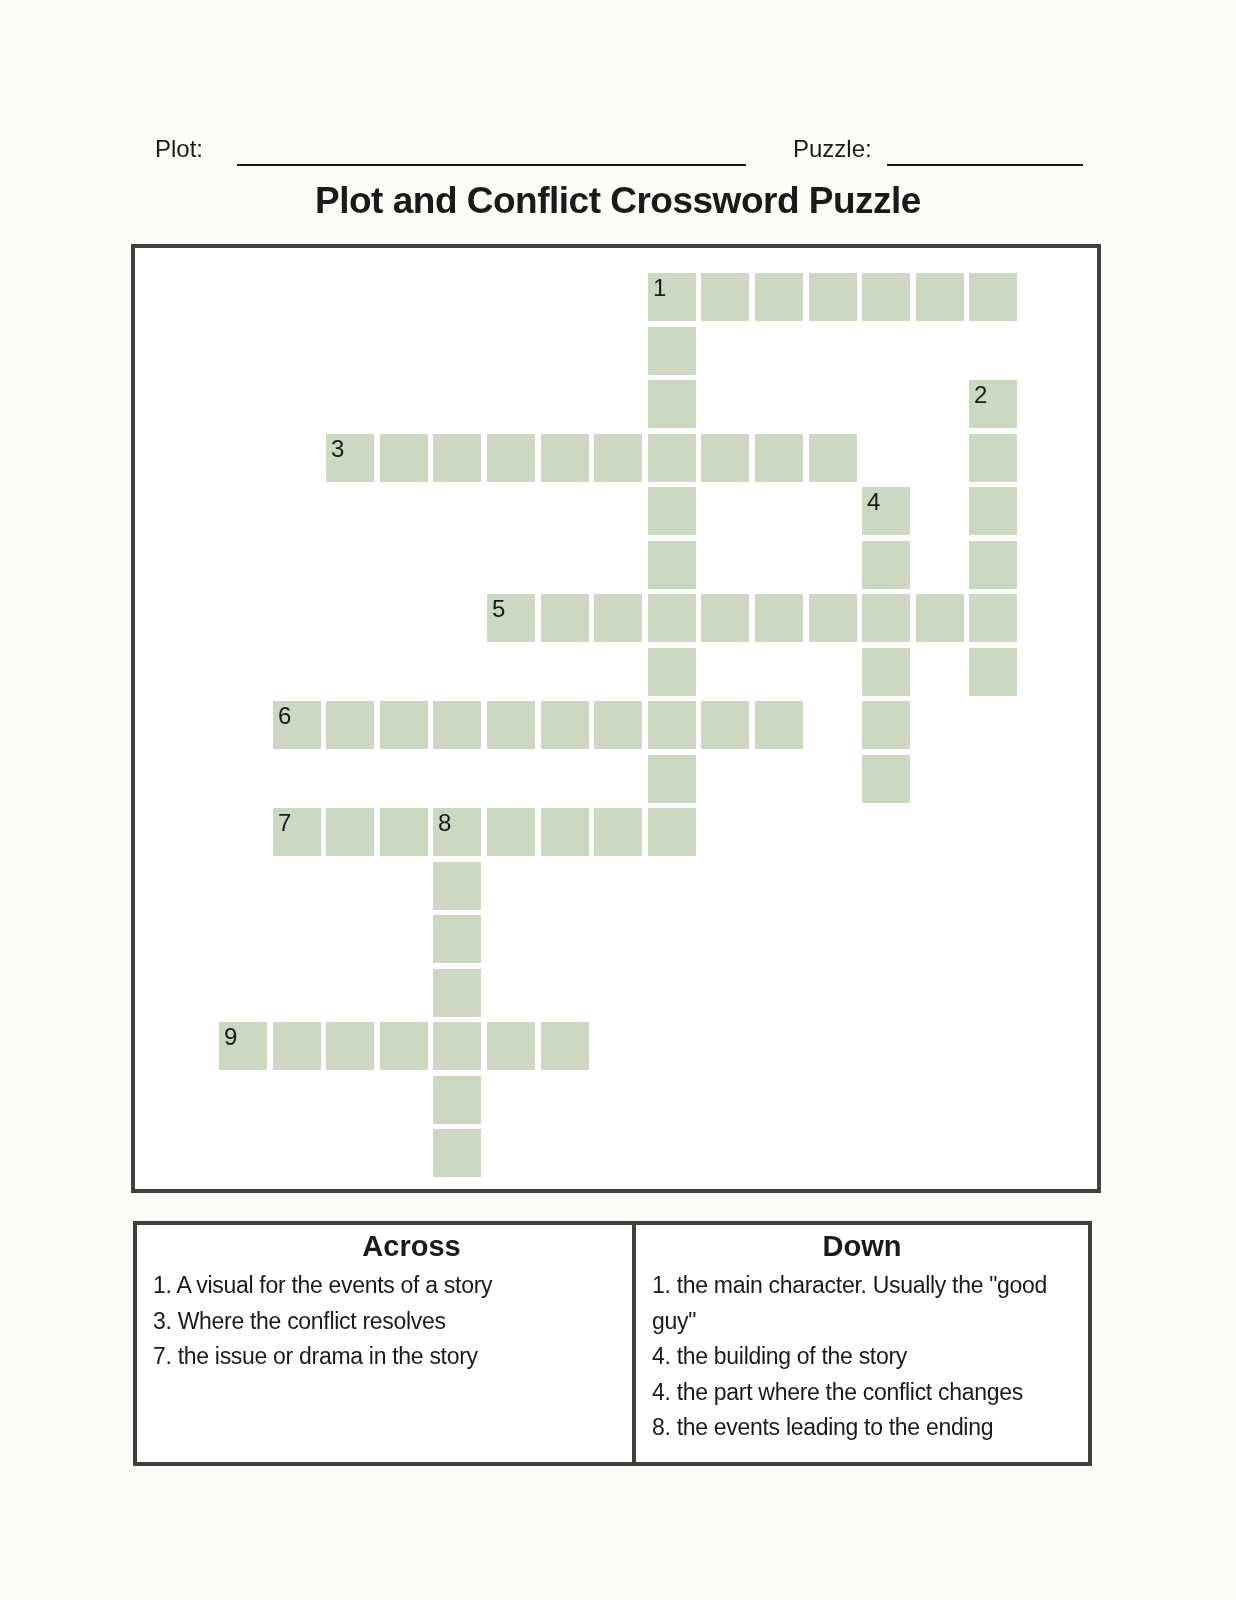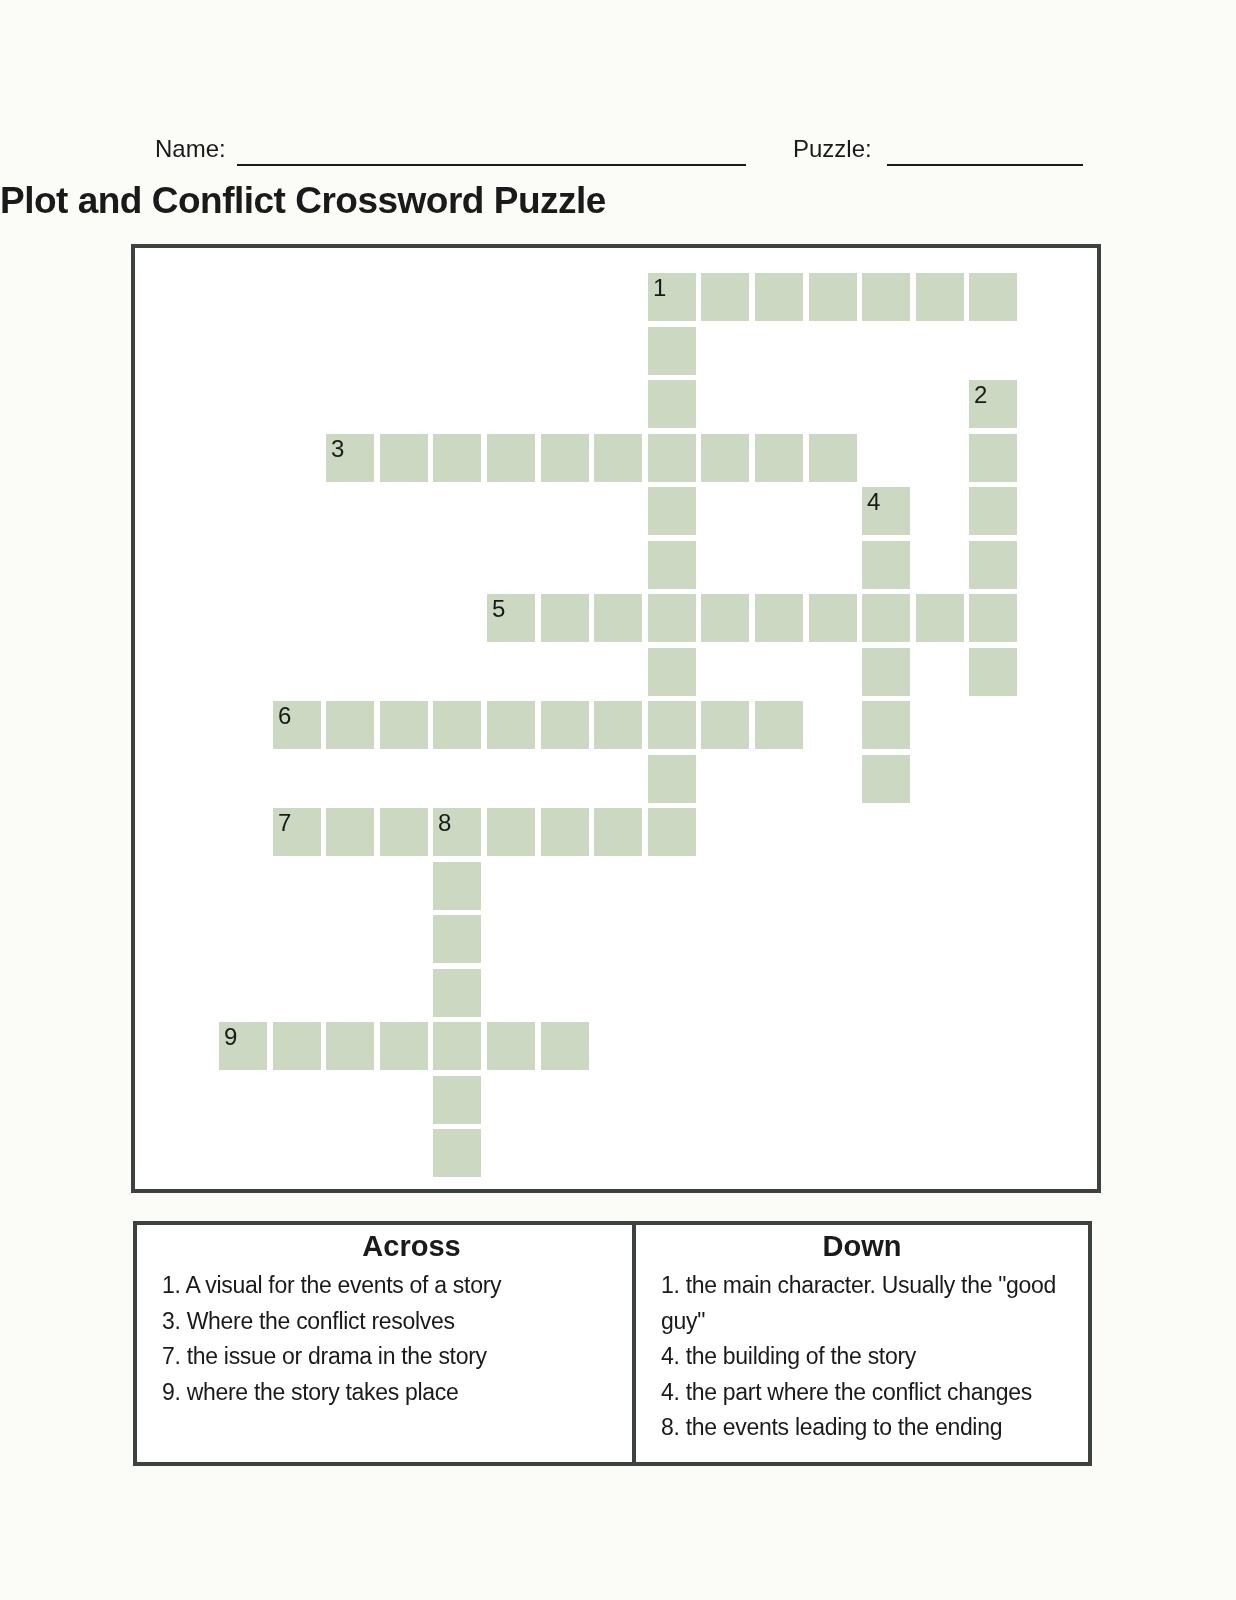--- a/index.html
+++ b/index.html
@@ -9,21 +9,21 @@
     font-family:"Liberation Sans",sans-serif;overflow:hidden;
   }
   .hdr-label{position:absolute;font-size:24px;line-height:24px}
   .name-label{left:155px;top:137px}
   .period-label{left:793px;top:137px}
   .rule{position:absolute;height:2px;background:var(--ink,#1a1a1a)}
   .name-line{left:237px;top:164px;width:509px}
   .period-line{left:887px;top:164px;width:196px}
   .title{
     position:absolute;left:0;top:180px;width:100%;margin:0;
-    font-size:37px;font-weight:bold;letter-spacing:-0.5px;
+    text-align:center;font-size:37px;font-weight:bold;letter-spacing:-0.5px;
   }
   .grid-box{
     position:absolute;left:131px;top:244px;width:970px;height:949px;
     box-sizing:border-box;border:4px solid var(--frame,#3d423e);background:#ffffff;
   }
   .cell{
     position:absolute;width:48px;height:48px;background:var(--cell,#ccd8c1);
   }
   .num{
     position:absolute;left:5px;top:1px;font-size:24px;line-height:27px;
@@ -32,30 +32,30 @@
   .clue-box{
     position:absolute;top:1221px;height:245px;box-sizing:border-box;
     border:4px solid var(--frame,#3d423e);background:#ffffff;
   }
   .across-box{left:133px;width:557px}
   .down-box{left:632px;width:460px}
   .clue-heading{
     text-align:center;font-size:29px;font-weight:bold;margin:5px 0 0 0;
   }
   .clue-list{
-    list-style:none;margin:5px 0 0 9px;padding:0 8px 0 16px;
+    list-style:none;margin:5px 0 0 0;padding:0 8px 0 16px;
     font-size:23px;line-height:35.5px;letter-spacing:-0.3px;
   }
 </style>
 </head>
 <body>
 
 <div class="page">
 
-  <span class="hdr-label name-label">Name:</span>
+  <span class="hdr-label name-label">Plot:</span>
   <div class="rule name-line"></div>
 
   <span class="hdr-label period-label">Puzzle:</span>
   <div class="rule period-line"></div>
 
   <h1 class="title">Plot and Conflict Crossword Puzzle</h1>
 
   <div class="grid-box">
       <div class="cell" style="left: 513px; top: 25px;">
         <span class="num">1</span>
@@ -149,21 +149,20 @@
       <div class="cell" style="left: 352px; top: 774px;"></div>
       <div class="cell" style="left: 406px; top: 774px;"></div>
     </div>
 
   <div class="clue-box across-box">
     <div class="clue-heading">Across</div>
     <ul class="clue-list">
         <li>1. A visual for the events of a story</li>
         <li>3. Where the conflict resolves</li>
         <li>7. the issue or drama in the story</li>
-        <li>9. where the story takes place</li>
       </ul>
   </div>
 
   <div class="clue-box down-box">
     <div class="clue-heading">Down</div>
     <ul class="clue-list">
         <li>1. the main character. Usually the "good guy"</li>
         <li>4. the building of the story</li>
         <li>4. the part where the conflict changes</li>
         <li>8. the events leading to the ending</li>

